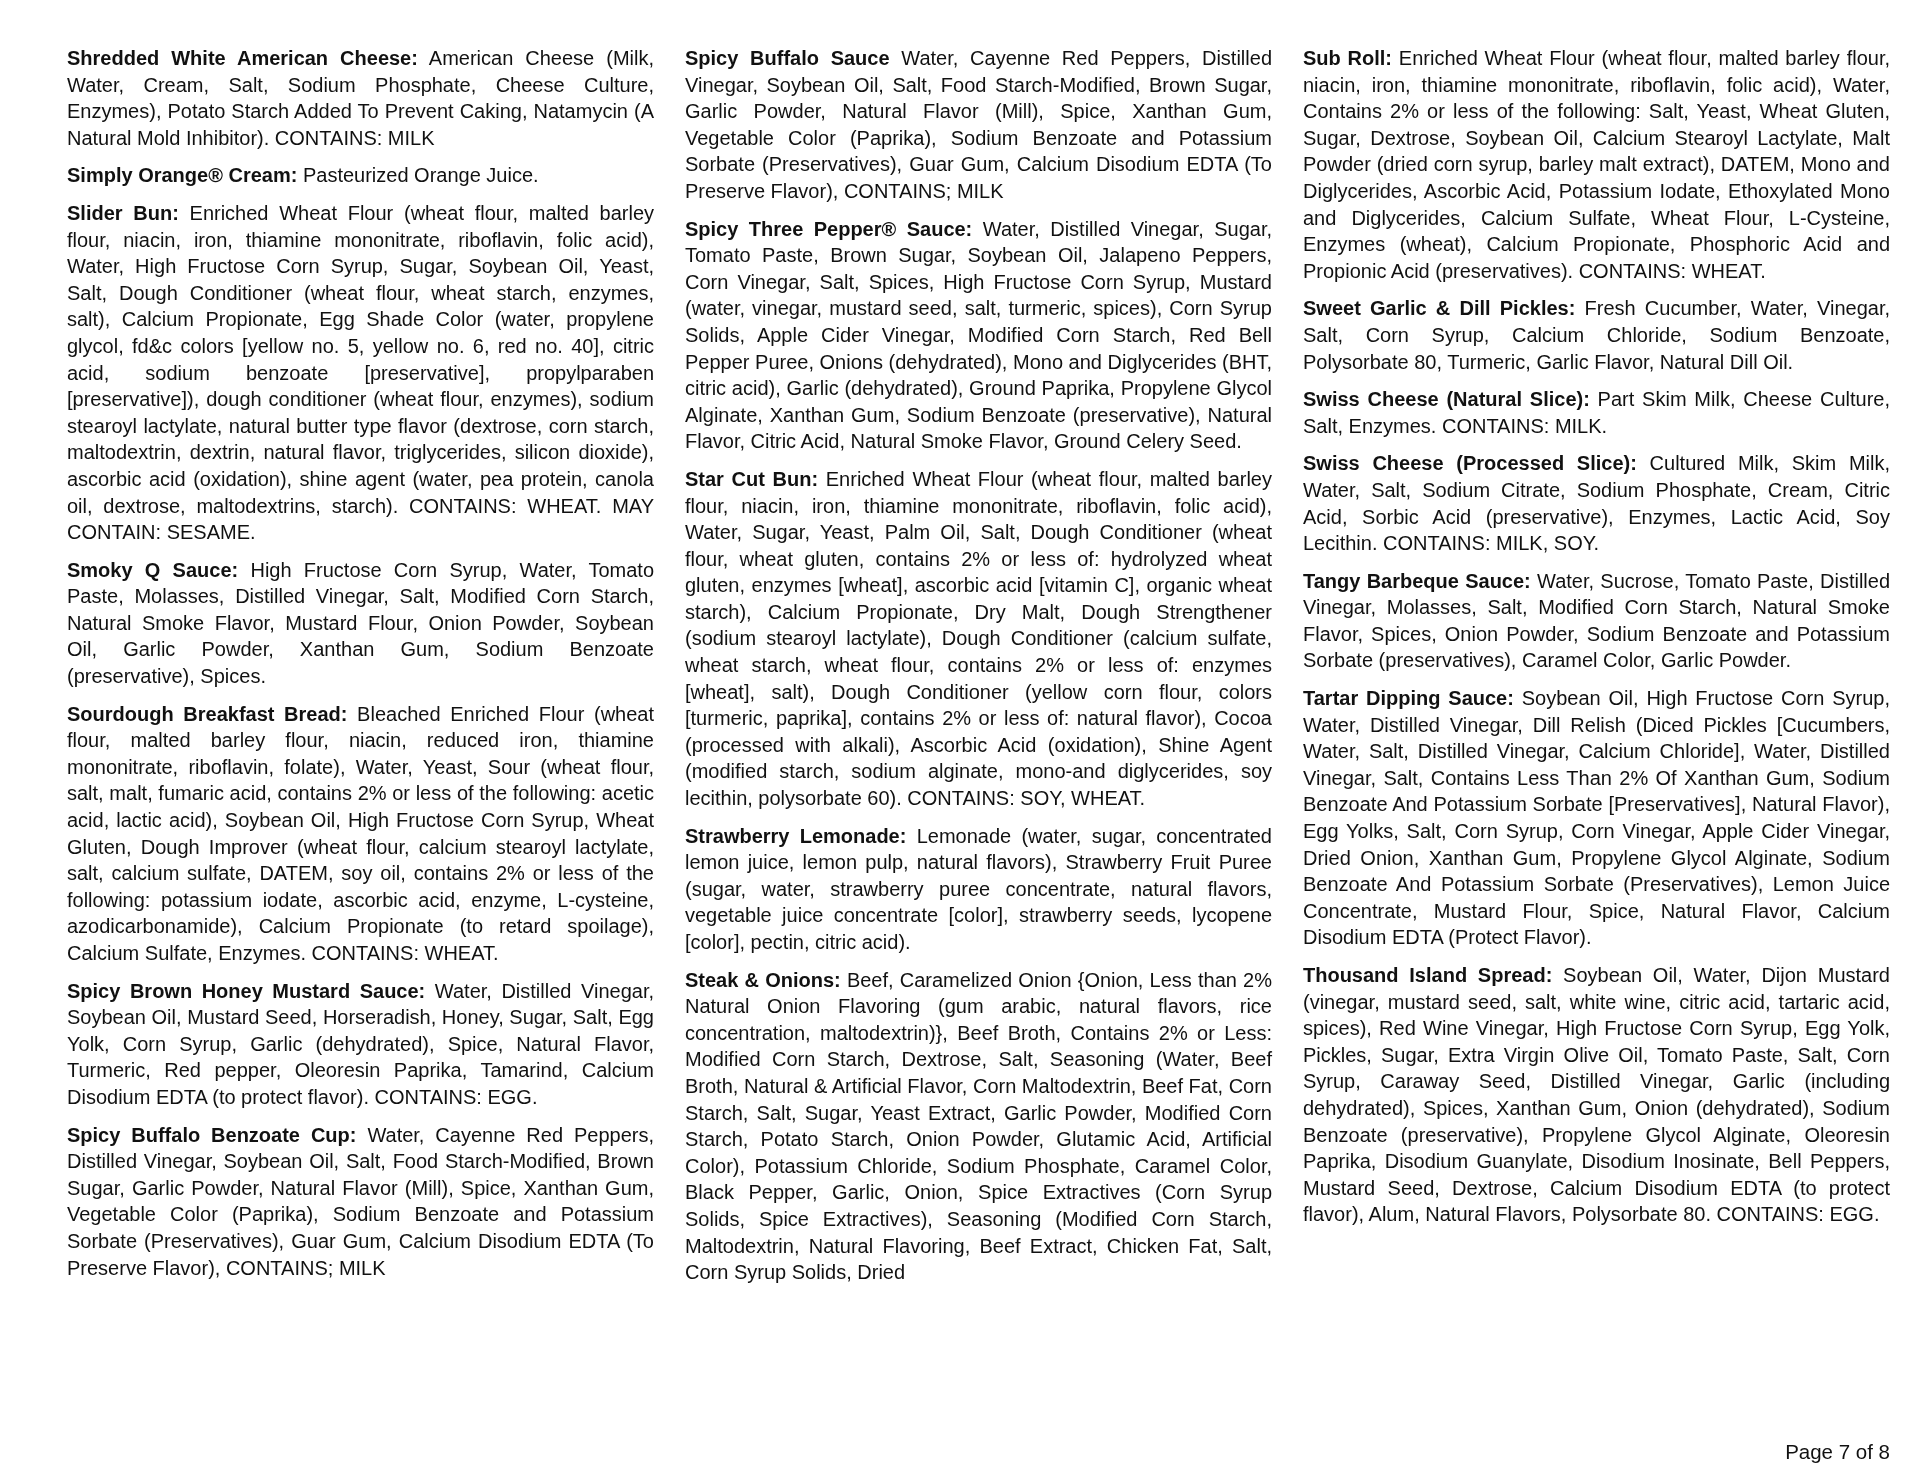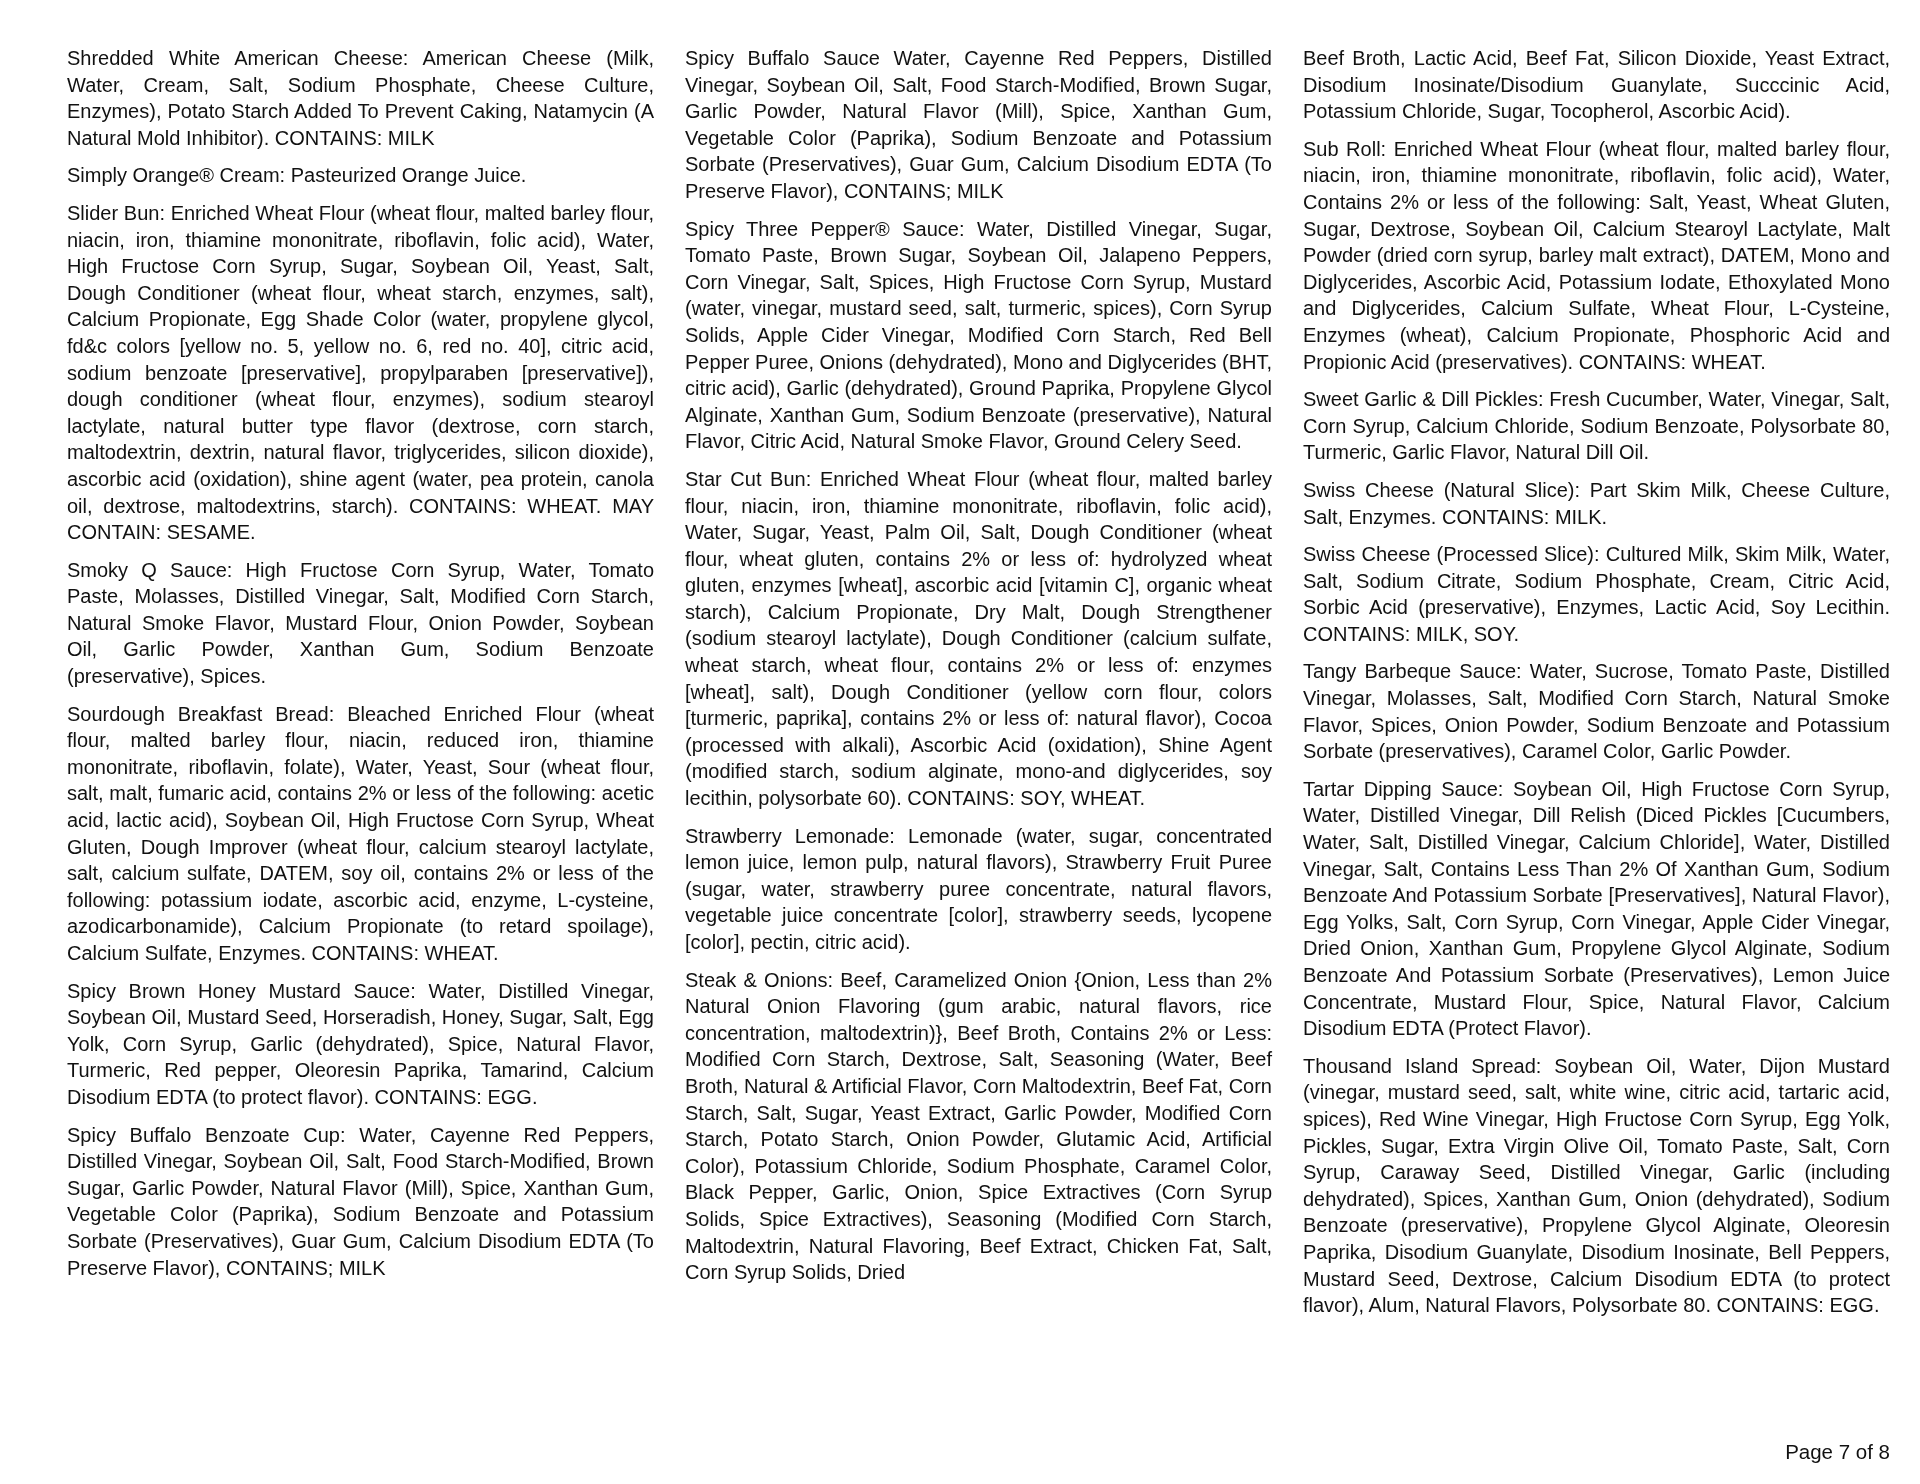--- a/index.html
+++ b/index.html
@@ -25,21 +25,21 @@
     flex: 1 1 0;
     min-width: 0;
     font-size: 20px;
     line-height: 26.6px;
     text-align: justify;
   }
   .entry {
     margin: 0 0 11px 0;
   }
   .entry b {
-    font-weight: normal;
+    font-weight: bold;
   }
   .footer {
     position: absolute;
     right: 30px;
     bottom: 20px;
     font-size: 20.5px;
     color: #111111;
   }
 </style>
 </head>
@@ -60,21 +60,20 @@
 
     <div class="col">
       <p class="entry"><b>Spicy Buffalo Sauce</b><span> Water, Cayenne Red Peppers, Distilled Vinegar, Soybean Oil, Salt, Food Starch-Modified, Brown Sugar, Garlic Powder, Natural Flavor (Mill), Spice, Xanthan Gum, Vegetable Color (Paprika), Sodium Benzoate and Potassium Sorbate (Preservatives), Guar Gum, Calcium Disodium EDTA (To Preserve Flavor), CONTAINS; MILK</span></p>
       <p class="entry"><b>Spicy Three Pepper® Sauce:</b><span> Water, Distilled Vinegar, Sugar, Tomato Paste, Brown Sugar, Soybean Oil, Jalapeno Peppers, Corn Vinegar, Salt, Spices, High Fructose Corn Syrup, Mustard (water, vinegar, mustard seed, salt, turmeric, spices), Corn Syrup Solids, Apple Cider Vinegar, Modified Corn Starch, Red Bell Pepper Puree, Onions (dehydrated), Mono and Diglycerides (BHT, citric acid), Garlic (dehydrated), Ground Paprika, Propylene Glycol Alginate, Xanthan Gum, Sodium Benzoate (preservative), Natural Flavor, Citric Acid, Natural Smoke Flavor, Ground Celery Seed.</span></p>
       <p class="entry"><b>Star Cut Bun:</b><span> Enriched Wheat Flour (wheat flour, malted barley flour, niacin, iron, thiamine mononitrate, riboflavin, folic acid), Water, Sugar, Yeast, Palm Oil, Salt, Dough Conditioner (wheat flour, wheat gluten, contains 2% or less of: hydrolyzed wheat gluten, enzymes [wheat], ascorbic acid [vitamin C], organic wheat starch), Calcium Propionate, Dry Malt, Dough Strengthener (sodium stearoyl lactylate), Dough Conditioner (calcium sulfate, wheat starch, wheat flour, contains 2% or less of: enzymes [wheat], salt), Dough Conditioner (yellow corn flour, colors [turmeric, paprika], contains 2% or less of: natural flavor), Cocoa (processed with alkali), Ascorbic Acid (oxidation), Shine Agent (modified starch, sodium alginate, mono-and diglycerides, soy lecithin, polysorbate 60). CONTAINS: SOY, WHEAT.</span></p>
       <p class="entry"><b>Strawberry Lemonade:</b><span> Lemonade (water, sugar, concentrated lemon juice, lemon pulp, natural flavors), Strawberry Fruit Puree (sugar, water, strawberry puree concentrate, natural flavors, vegetable juice concentrate [color], strawberry seeds, lycopene [color], pectin, citric acid).</span></p>
       <p class="entry"><b>Steak &amp; Onions:</b><span> Beef, Caramelized Onion {Onion, Less than 2% Natural Onion Flavoring (gum arabic, natural flavors, rice concentration, maltodextrin)}, Beef Broth, Contains 2% or Less: Modified Corn Starch, Dextrose, Salt, Seasoning (Water, Beef Broth, Natural &amp; Artificial Flavor, Corn Maltodextrin, Beef Fat, Corn Starch, Salt, Sugar, Yeast Extract, Garlic Powder, Modified Corn Starch, Potato Starch, Onion Powder, Glutamic Acid, Artificial Color), Potassium Chloride, Sodium Phosphate, Caramel Color, Black Pepper, Garlic, Onion, Spice Extractives (Corn Syrup Solids, Spice Extractives), Seasoning (Modified Corn Starch, Maltodextrin, Natural Flavoring, Beef Extract, Chicken Fat, Salt, Corn Syrup Solids, Dried</span></p>
     </div>
 
     <div class="col">
-      <p class="entry"><span>Beef Broth, Lactic Acid, Beef Fat, Silicon Dioxide, Yeast Extract, Disodium Inosinate/Disodium Guanylate, Succcinic Acid, Potassium Chloride, Sugar, Tocopherol, Ascorbic Acid).</span></p>
       <p class="entry"><b>Sub Roll:</b><span> Enriched Wheat Flour (wheat flour, malted barley flour, niacin, iron, thiamine mononitrate, riboflavin, folic acid), Water, Contains 2% or less of the following: Salt, Yeast, Wheat Gluten, Sugar, Dextrose, Soybean Oil, Calcium Stearoyl Lactylate, Malt Powder (dried corn syrup, barley malt extract), DATEM, Mono and Diglycerides, Ascorbic Acid, Potassium Iodate, Ethoxylated Mono and Diglycerides, Calcium Sulfate, Wheat Flour, L-Cysteine, Enzymes (wheat), Calcium Propionate, Phosphoric Acid and Propionic Acid (preservatives). CONTAINS: WHEAT.</span></p>
       <p class="entry"><b>Sweet Garlic &amp; Dill Pickles:</b><span> Fresh Cucumber, Water, Vinegar, Salt, Corn Syrup, Calcium Chloride, Sodium Benzoate, Polysorbate 80, Turmeric, Garlic Flavor, Natural Dill Oil.</span></p>
       <p class="entry"><b>Swiss Cheese (Natural Slice):</b><span> Part Skim Milk, Cheese Culture, Salt, Enzymes. CONTAINS: MILK.</span></p>
       <p class="entry"><b>Swiss Cheese (Processed Slice):</b><span> Cultured Milk, Skim Milk, Water, Salt, Sodium Citrate, Sodium Phosphate, Cream, Citric Acid, Sorbic Acid (preservative), Enzymes, Lactic Acid, Soy Lecithin. CONTAINS: MILK, SOY.</span></p>
       <p class="entry"><b>Tangy Barbeque Sauce:</b><span> Water, Sucrose, Tomato Paste, Distilled Vinegar, Molasses, Salt, Modified Corn Starch, Natural Smoke Flavor, Spices, Onion Powder, Sodium Benzoate and Potassium Sorbate (preservatives), Caramel Color, Garlic Powder.</span></p>
       <p class="entry"><b>Tartar Dipping Sauce:</b><span> Soybean Oil, High Fructose Corn Syrup, Water, Distilled Vinegar, Dill Relish (Diced Pickles [Cucumbers, Water, Salt, Distilled Vinegar, Calcium Chloride], Water, Distilled Vinegar, Salt, Contains Less Than 2% Of Xanthan Gum, Sodium Benzoate And Potassium Sorbate [Preservatives], Natural Flavor), Egg Yolks, Salt, Corn Syrup, Corn Vinegar, Apple Cider Vinegar, Dried Onion, Xanthan Gum, Propylene Glycol Alginate, Sodium Benzoate And Potassium Sorbate (Preservatives), Lemon Juice Concentrate, Mustard Flour, Spice, Natural Flavor, Calcium Disodium EDTA (Protect Flavor).</span></p>
       <p class="entry"><b>Thousand Island Spread:</b><span> Soybean Oil, Water, Dijon Mustard (vinegar, mustard seed, salt, white wine, citric acid, tartaric acid, spices), Red Wine Vinegar, High Fructose Corn Syrup, Egg Yolk, Pickles, Sugar, Extra Virgin Olive Oil, Tomato Paste, Salt, Corn Syrup, Caraway Seed, Distilled Vinegar, Garlic (including dehydrated), Spices, Xanthan Gum, Onion (dehydrated), Sodium Benzoate (preservative), Propylene Glycol Alginate, Oleoresin Paprika, Disodium Guanylate, Disodium Inosinate, Bell Peppers, Mustard Seed, Dextrose, Calcium Disodium EDTA (to protect flavor), Alum, Natural Flavors, Polysorbate 80. CONTAINS: EGG.</span></p>
     </div>
 
   </div>

